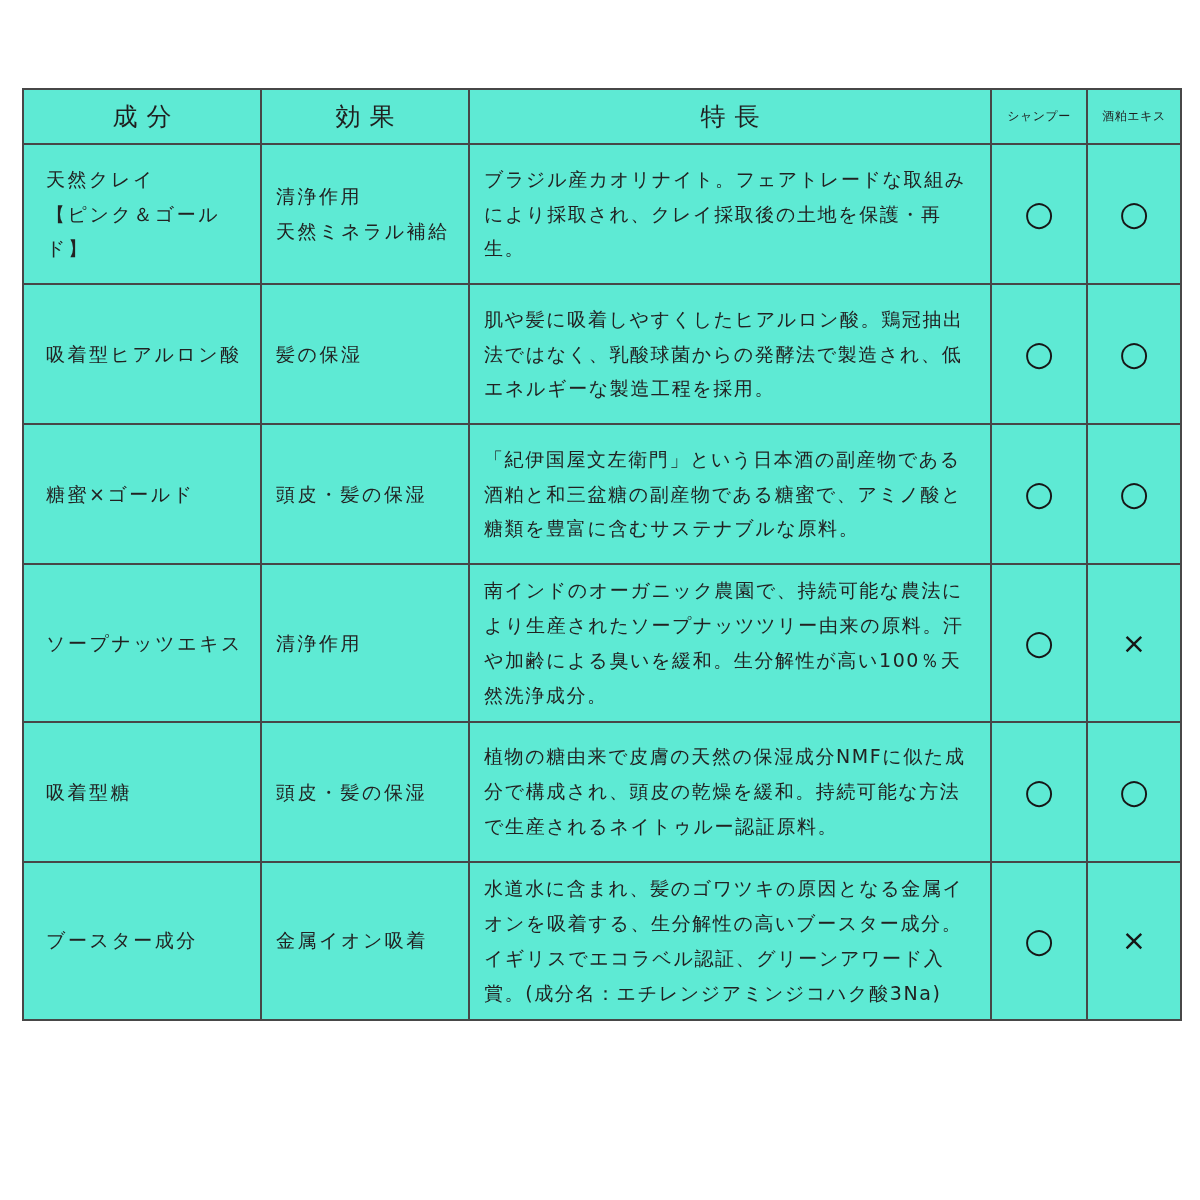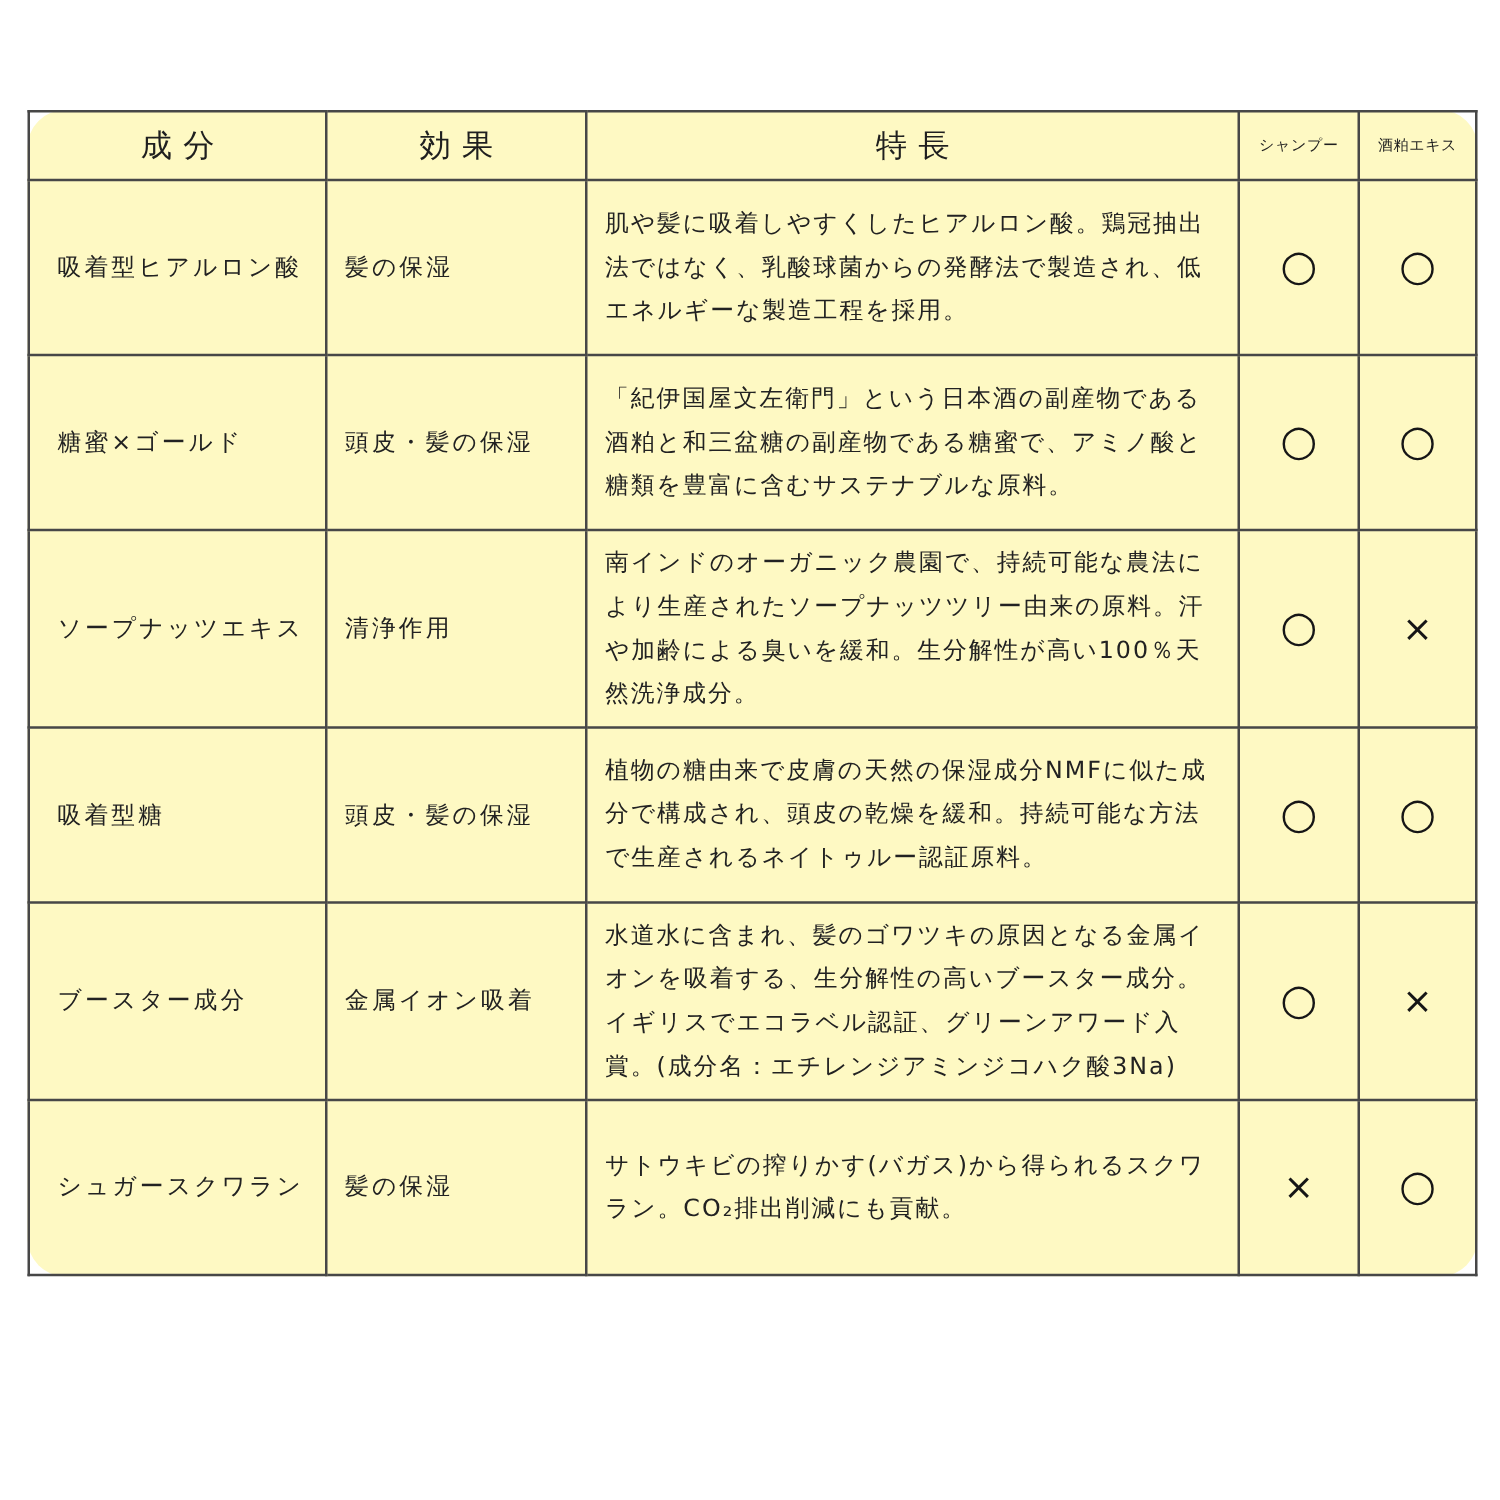--- a/index.html
+++ b/index.html
@@ -17,22 +17,21 @@
     height: 1200px;
     overflow: hidden;
   }
   table.ingredient-table {
     position: absolute;
     left: 22px;
     top: 88px;
     width: 1158px;
     border-collapse: collapse;
     table-layout: fixed;
-    background: #fef9c3;
-    border-radius: 30px;
+    background: #5eead4;
   }
   table.ingredient-table th,
   table.ingredient-table td {
     border: 2px solid #474747;
     vertical-align: middle;
     box-sizing: border-box;
     overflow: hidden;
   }
   thead tr { height: 55px; }
   tbody tr { height: 140px; }
@@ -96,20 +95,29 @@
       <tr>
         <th class="h-main">成分</th>
         <th class="h-main">効果</th>
         <th class="h-main">特長</th>
         <th class="h-small">シャンプー</th>
         <th class="h-small">酒粕エキス</th>
       </tr>
     </thead>
     <tbody id="table-body">
         <tr>
+    <td class="cell ingredient">天然クレイ
+【ピンク＆ゴールド】</td>
+    <td class="cell effect">清浄作用
+天然ミネラル補給</td>
+    <td class="cell feature">ブラジル産カオリナイト。フェアトレードな取組みにより採取され、クレイ採取後の土地を保護・再生。</td>
+    <td class="cell mark mark-yes">○</td>
+    <td class="cell mark mark-yes">○</td>
+  </tr>
+        <tr>
     <td class="cell ingredient">吸着型ヒアルロン酸</td>
     <td class="cell effect">髪の保湿</td>
     <td class="cell feature">肌や髪に吸着しやすくしたヒアルロン酸。鶏冠抽出法ではなく、乳酸球菌からの発酵法で製造され、低エネルギーな製造工程を採用。</td>
     <td class="cell mark mark-yes">○</td>
     <td class="cell mark mark-yes">○</td>
   </tr>
         <tr>
     <td class="cell ingredient">糖蜜×ゴールド</td>
     <td class="cell effect">頭皮・髪の保湿</td>
     <td class="cell feature">「紀伊国屋文左衛門」という日本酒の副産物である酒粕と和三盆糖の副産物である糖蜜で、アミノ酸と糖類を豊富に含むサステナブルな原料。</td>
@@ -130,22 +138,15 @@
     <td class="cell mark mark-yes">○</td>
     <td class="cell mark mark-yes">○</td>
   </tr>
         <tr>
     <td class="cell ingredient">ブースター成分</td>
     <td class="cell effect">金属イオン吸着</td>
     <td class="cell feature">水道水に含まれ、髪のゴワツキの原因となる金属イオンを吸着する、生分解性の高いブースター成分。イギリスでエコラベル認証、グリーンアワード入賞。(成分名：エチレンジアミンジコハク酸3Na)</td>
     <td class="cell mark mark-yes">○</td>
     <td class="cell mark mark-no">×</td>
   </tr>
-        <tr>
-    <td class="cell ingredient">シュガースクワラン</td>
-    <td class="cell effect">髪の保湿</td>
-    <td class="cell feature">サトウキビの搾りかす(バガス)から得られるスクワラン。CO₂排出削減にも貢献。</td>
-    <td class="cell mark mark-no">×</td>
-    <td class="cell mark mark-yes">○</td>
-  </tr>
       </tbody>
   </table>
 </div>
 
 </body></html>

